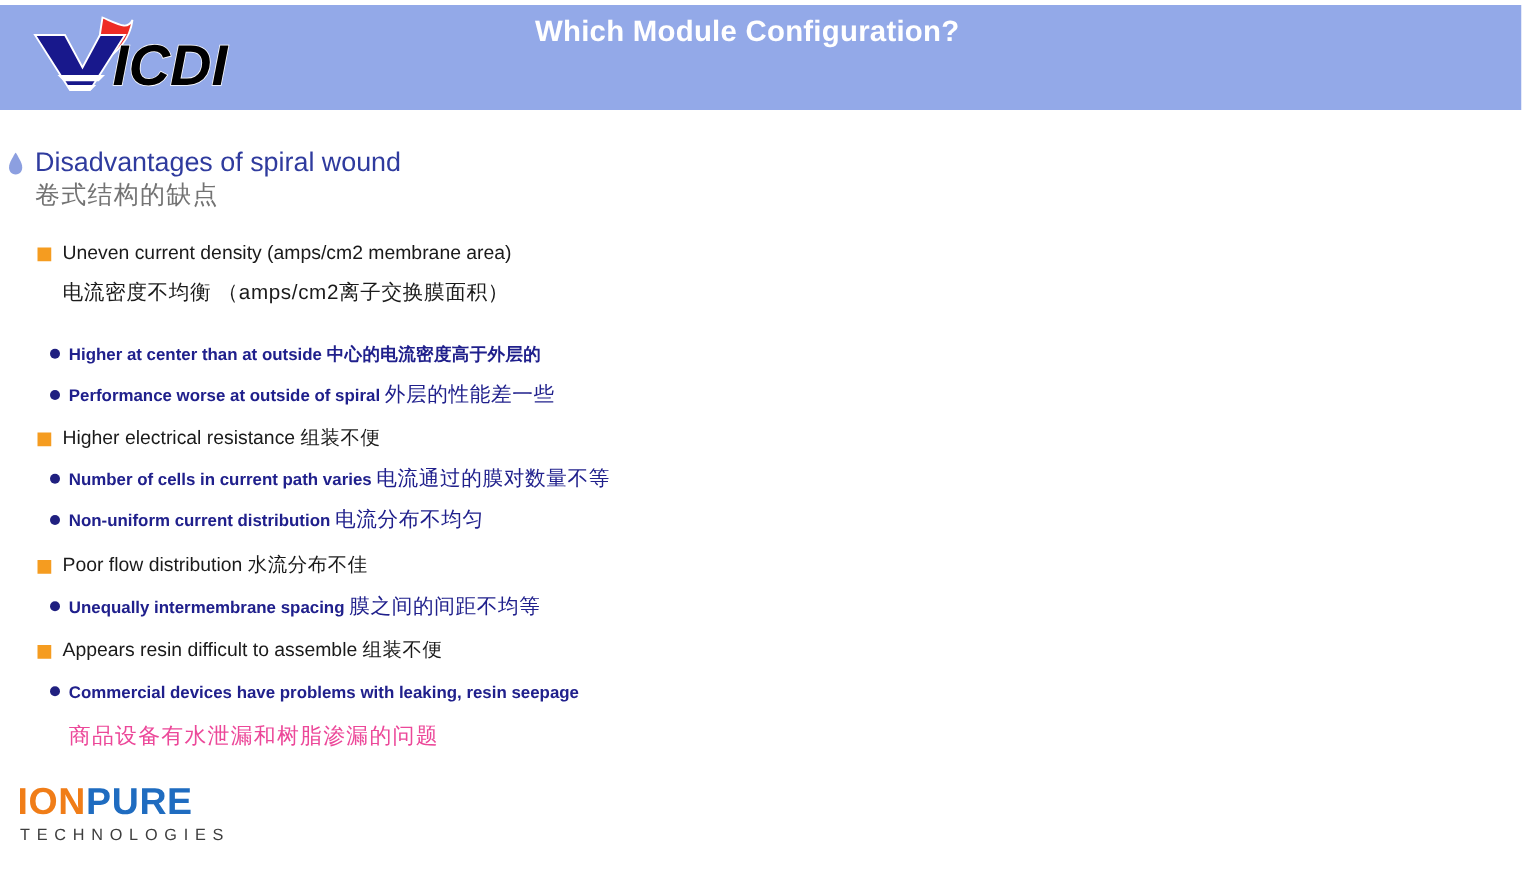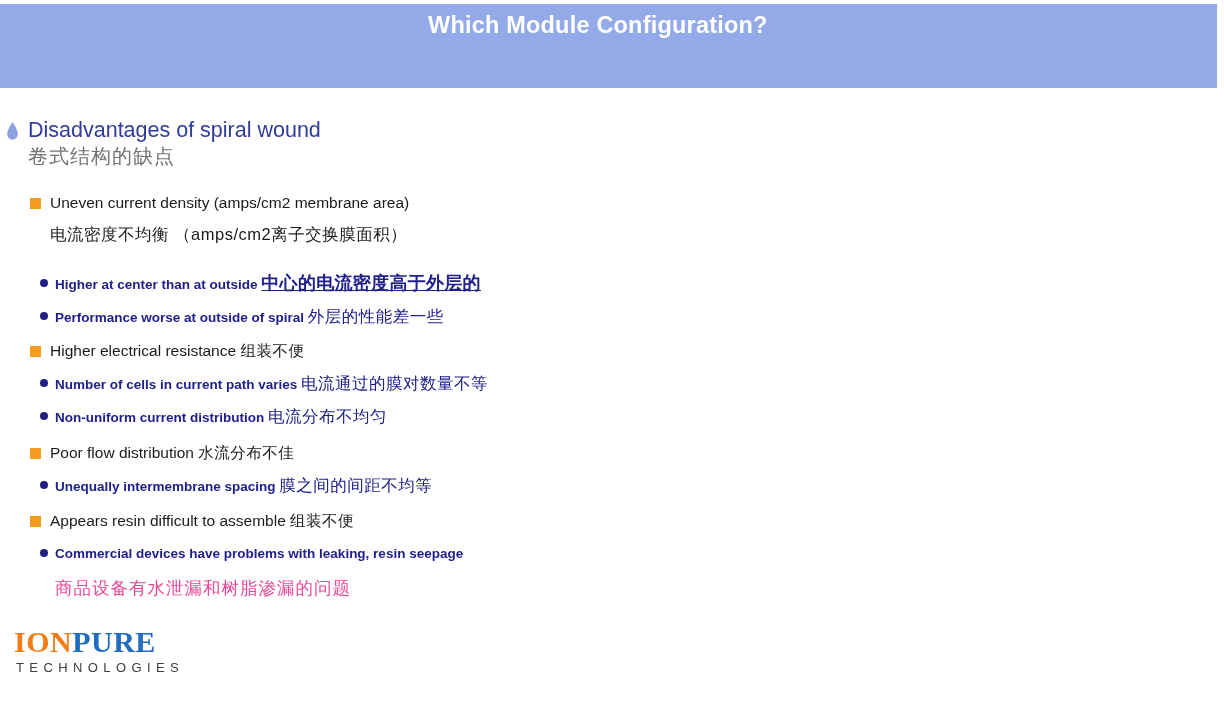--- a/index.html
+++ b/index.html
@@ -156,24 +156,23 @@
     font-weight: bold;
     line-height: 19px;
     white-space: nowrap;
   }
   .lvl3-text .zh {
     font-size: 16.5px;
     font-weight: normal;
     letter-spacing: 0.5px;
   }
   .lvl3-text .zh-b {
-    font-size: 18px;
+    font-size: 14px;
     font-weight: bold;
     letter-spacing: 0.3px;
-    text-decoration: underline;
   }
   .lvl3-zh-line {
     position: absolute;
     left: 15px;
     color: #ec4899;
     font-size: 17.5px;
     line-height: 24px;
     letter-spacing: 1px;
     white-space: nowrap;
   }
@@ -183,37 +182,49 @@
     position: absolute;
     left: 14px;
     top: 625px;
     width: 230px;
   }
   .ip-word {
     font-size: 30px;
     font-weight: bold;
     letter-spacing: 0.5px;
     line-height: 34px;
-    font-family: Liberation Serif, serif;
   }
   .ip-ion { color: #f07d18; }
   .ip-pure { color: #1f6cc0; }
   .ip-tech {
     color: #3d3d3d;
     font-size: 13px;
     letter-spacing: 5.4px;
     line-height: 18px;
     padding-left: 2px;
   }
 </style>
 </head>
 <body>
 
 <div class="slide-header">
 
+  <div class="icdi-logo">
+    <svg width="180" height="72" viewBox="0 0 180 72" xmlns="http://www.w3.org/2000/svg">
+
+      <path d="M60 4 C 74 10, 80 14, 84 6 C 82 22, 70 34, 56 42 C 56 30, 58 16, 60 4 Z" fill="#ee2b24" stroke="#ffffff" stroke-width="1.5"></path>
+
+      <path d="M6 18 L 30 18 L 44 44 L 58 18 L 78 18 L 50 62 L 34 62 Z" fill="#18188c" stroke="#ffffff" stroke-width="1.5"></path>
+
+      <path d="M24 50 L 62 50 L 57 55 L 29 55 Z" fill="#ffffff"></path>
+      <path d="M31 58 L 55 58 L 51 62 L 35 62 Z" fill="#ffffff"></path>
+
+      <text x="68" y="58" font-family="Liberation Sans, sans-serif" font-size="46" font-weight="bold" font-style="italic" fill="#000000" stroke="#ffffff" stroke-width="1.2" paint-order="stroke">ICDI</text>
+    </svg>
+  </div>
 
   <div class="title-block">
     <div class="title-en">Which Module Configuration?</div>
   </div>
 
 </div>
 
 <div class="slide-body">
 
   <div class="row lvl1-head">

